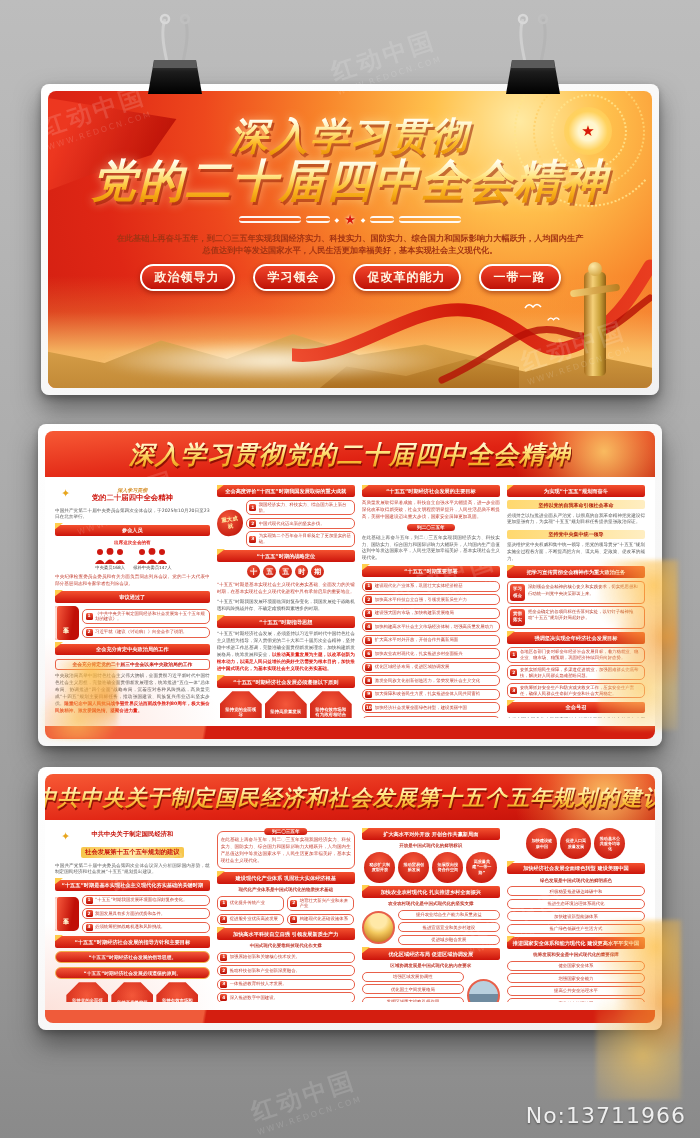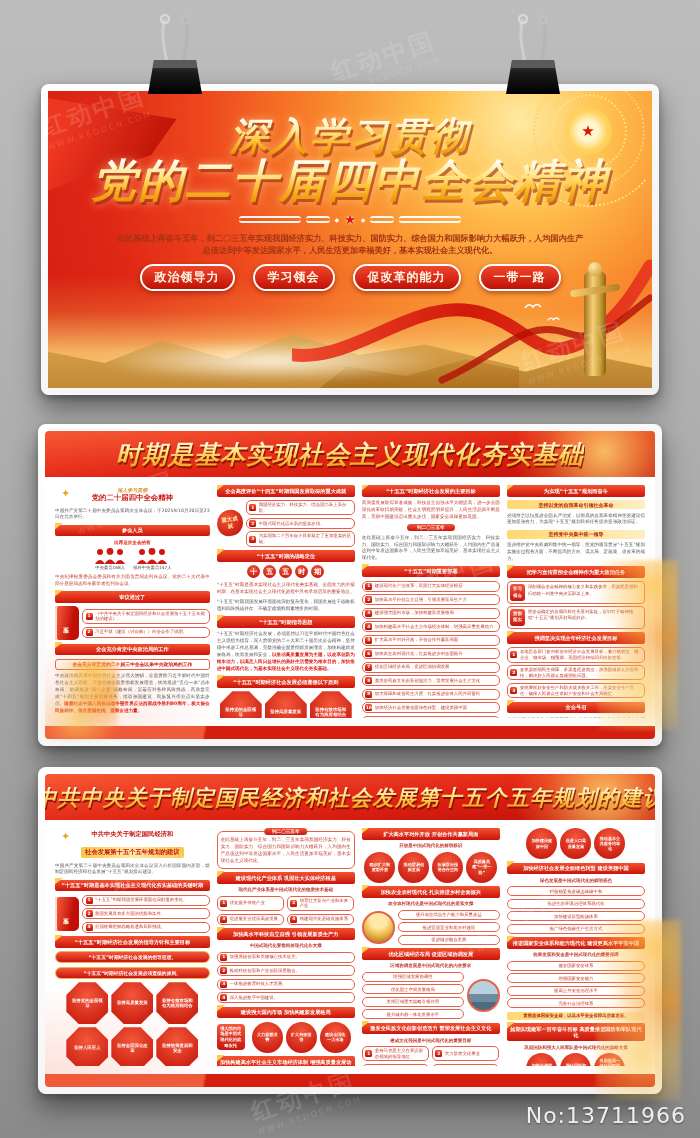--- a/index.html
+++ b/index.html
@@ -11,21 +11,21 @@
   .wm-t{display:block;font-size:24px;font-weight:bold;letter-spacing:3px;}
   .wm-d{display:block;font-size:8px;letter-spacing:2px;}
   .imgno{position:absolute;right:14px;bottom:10px;font-size:22px;color:#efefef;z-index:10;
     text-shadow:0 1px 2px rgba(70,70,70,.8);letter-spacing:1px;}
   
   .clip{position:absolute;width:66px;height:86px;z-index:8;}
   .clip svg{display:block;}
   
   .xboard{position:absolute;background:linear-gradient(160deg,#ffffff,#f1f1f1);border-radius:8px;
     box-shadow:0 14px 26px rgba(35,35,35,.55),0 3px 6px rgba(40,40,40,.35);padding:7px;z-index:3;}
-  .xin{position:relative;width:100%;height:100%;border-radius:0;overflow:hidden;display:flex;flex-direction:column;}
+  .xin{position:relative;width:100%;height:100%;border-radius:8px;overflow:hidden;display:flex;flex-direction:column;}
   
   .b1in{background:
     radial-gradient(circle at 78% 10%,#ffeaa2 0%,#ffc14d 16%,#f8862b 36%,#ee481d 58%,#df2715 78%,#d11e11 100%);}
   .flag{position:absolute;left:-6px;top:6px;width:140px;height:100px;z-index:1;opacity:.9;filter:blur(.4px);
     background:linear-gradient(115deg,#ef3a22 20%,#b80f06 80%);
     clip-path:polygon(0 0,96% 22%,78% 58%,34% 78%,0 96%);}
   .dome{position:absolute;right:6px;top:0;width:170px;height:132px;z-index:1;overflow:hidden;}
   .ring{position:absolute;border:2px dotted rgba(255,228,140,.85);border-radius:50%;}
   .r1{width:150px;height:150px;right:-18px;top:-34px;}
   .r2{width:112px;height:112px;right:1px;top:-15px;border-color:rgba(255,210,110,.9);}
@@ -293,21 +293,21 @@
             <div class="pill">一带一路</div>
           </div>
       </div>
     </div>
   </div>
 
   <div class="xboard" style="left:38px;top:424px;width:624px;height:322px">
     <div class="xin">
       <div class="band">
         <div class="bglow"></div>
-        <div class="bandtitle">时期是基本实现社会主义现代化夯实基础</div>
+        <div class="bandtitle">深入学习贯彻党的二十届四中全会精神</div>
       </div>
       <div class="content">
 
         <div class="col cwide">
           <div class="mh">
             <span class="emblem">✦</span>
             <div class="mh1">深入学习贯彻</div>
             <div class="mh2">党的二十届四中全会精神</div>
           </div>
           <p class="para">中国共产党第二十届中央委员会第四次全体会议，于2025年10月20日至23日在北京举行。</p>
@@ -489,21 +489,21 @@
           <p class="para"><span>全党全军全国各族人民紧密团结在以习近平同志为核心的党中央周围，坚定信心、真抓实干、锐意进取，</span></p>
         </div>
 
       </div>
       <div class="gstrip"></div>
     </div>
   </div>
   <div class="gdec" style="left:598px;top:560px;width:80px;height:170px"></div>
   <div class="gdec" style="left:28px;top:660px;width:90px;height:80px"></div>
 
-  <div class="xboard" style="left:38px;top:767px;width:624px;height:327px">
+  <div class="xboard" style="left:38px;top:767px;width:624px;height:263px">
     <div class="xin">
       <div class="band">
         <div class="bglow"></div>
         <div class="bandtitle b3t">中共中央关于制定国民经济和社会发展第十五个五年规划的建议</div>
       </div>
       <div class="content">
 
         <div class="col cwide">
           <div class="mh">
             <span class="emblem">✦</span>

